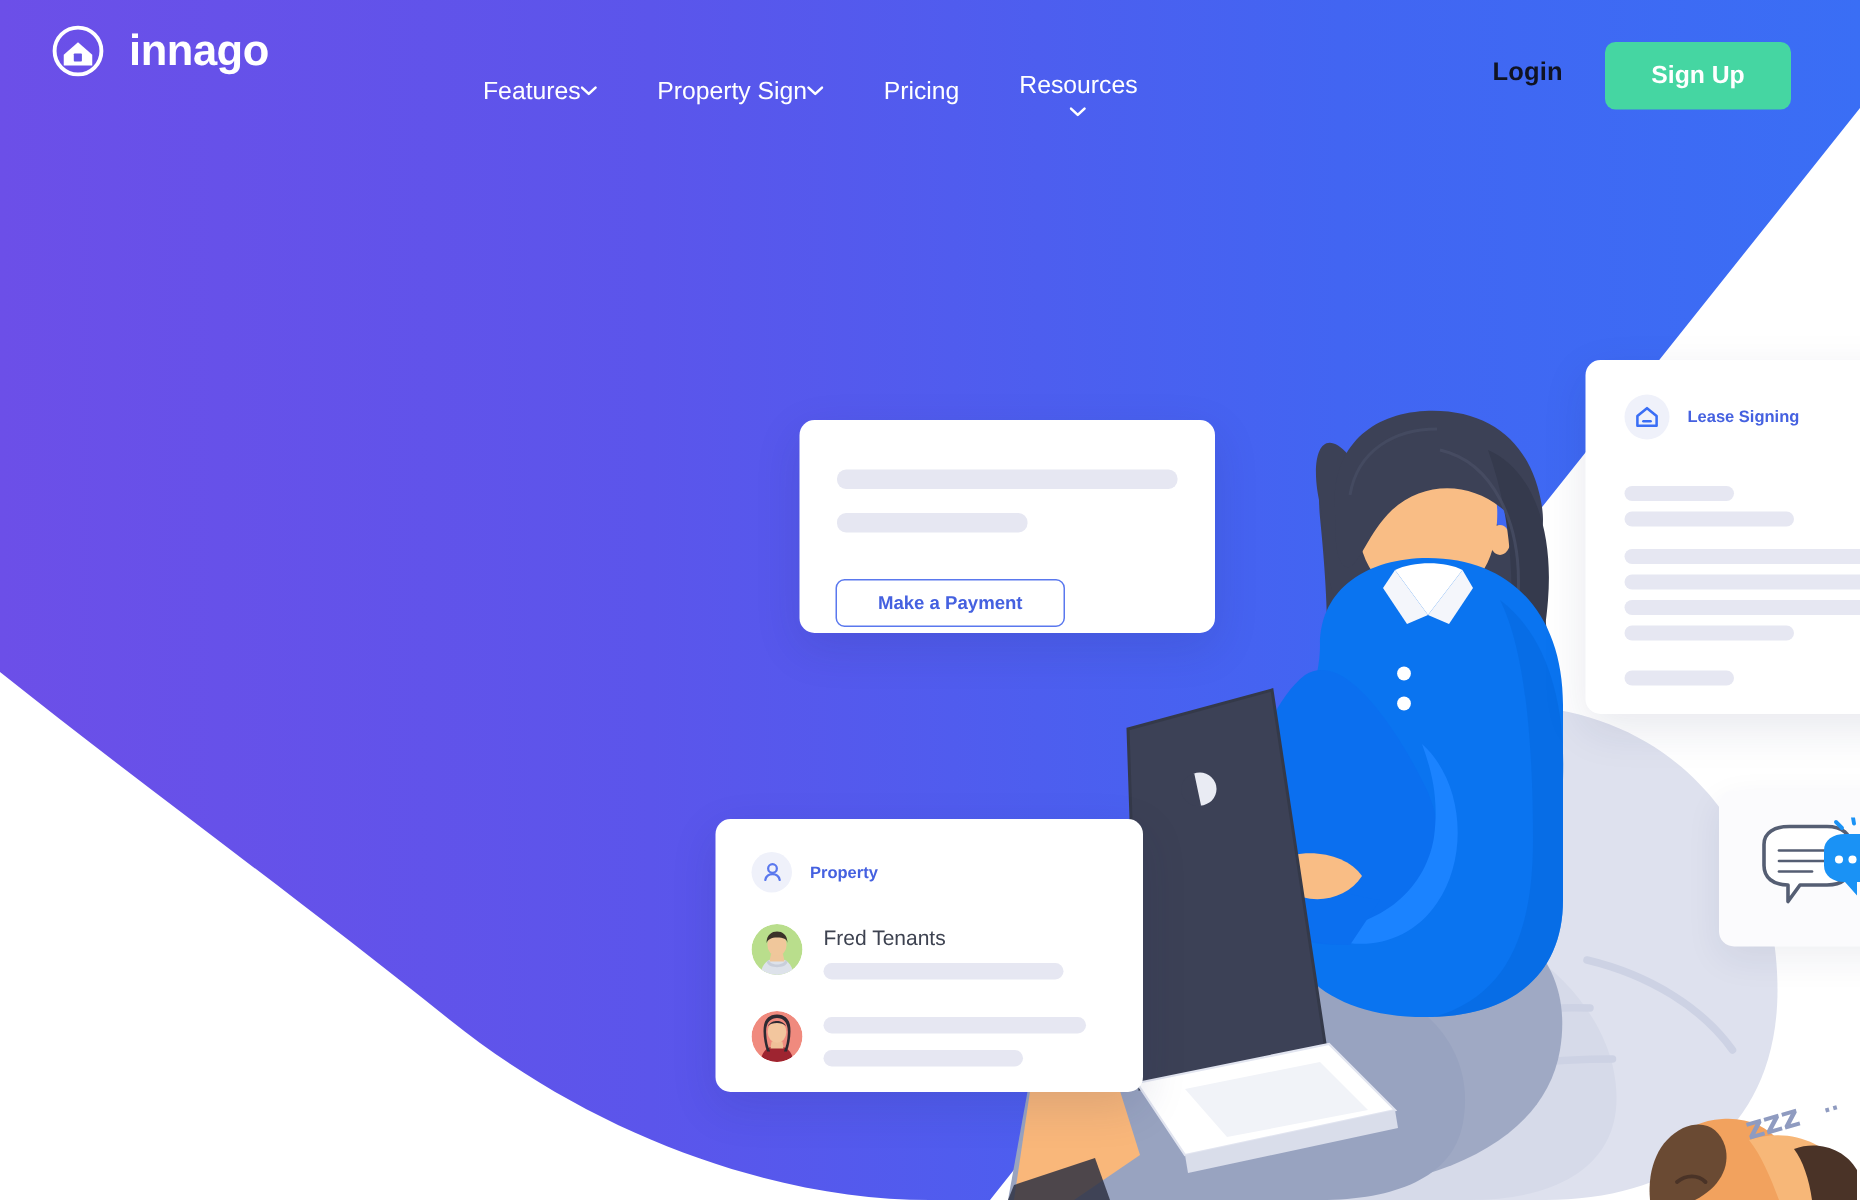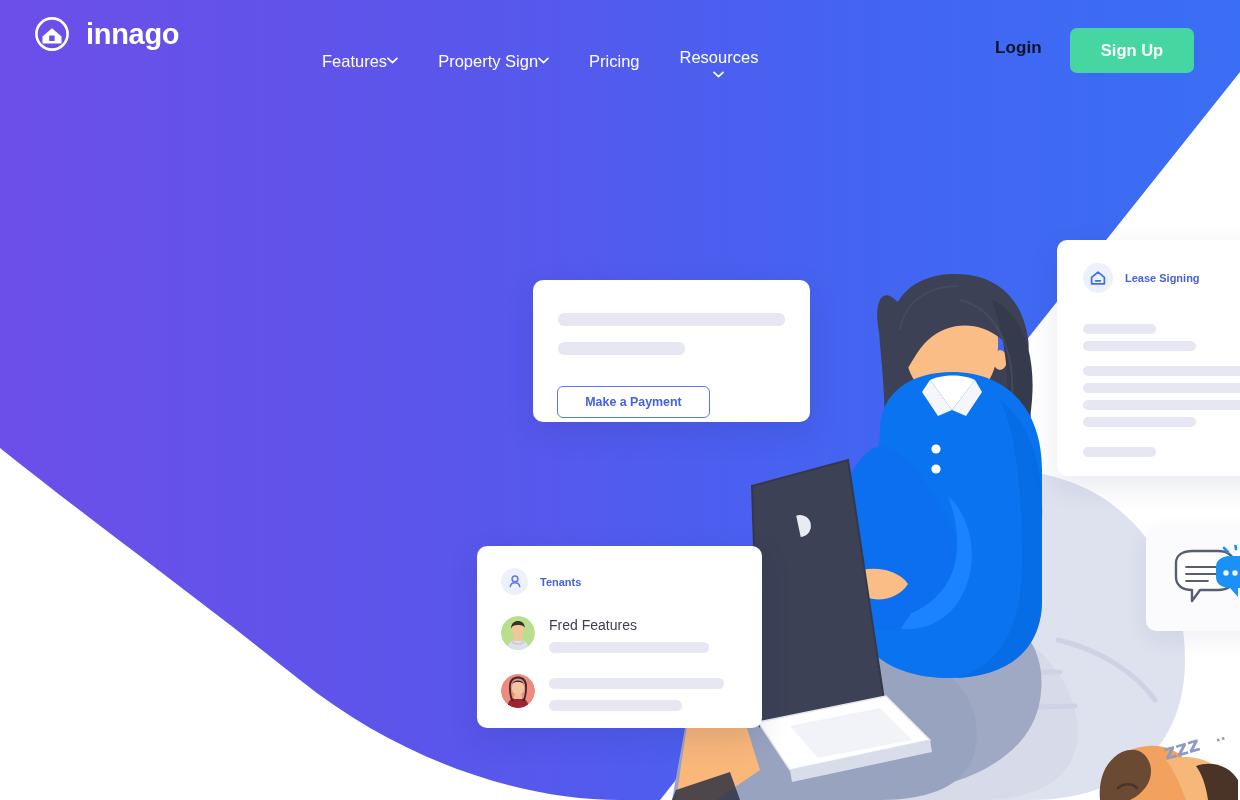--- a/index.html
+++ b/index.html
@@ -281,36 +281,36 @@
   </div>
 
   <div class="card" id="tenants-card">
     <div class="card-head">
       <span class="head-ico">
         <svg width="16" height="16" viewBox="0 0 16 16">
           <circle cx="8" cy="5" r="2.9" fill="none" stroke="#5A78EE" stroke-width="1.5"></circle>
           <path d="M3.2 12.6 C3.8 9.9 6 8.8 8 8.8 C10 8.8 12.2 9.9 12.8 12.6" fill="none" stroke="#5A78EE" stroke-width="1.5" stroke-linecap="round"></path>
         </svg>
       </span>
-      <span class="head-title">Tenants</span>
+      <span class="head-title">Property</span>
     </div>
 
     <div class="tenant-row" style="top:70px;">
       <svg class="avatar" viewBox="0 0 34 34">
         <circle cx="17" cy="17" r="17" fill="#B9DE8C"></circle>
         <g clip-path="url(#avClipA)">
           <path d="M6 34 C7 26 11 23 17 23 C23 23 27 26 28 34 Z" fill="#DDE2EA"></path>
           <path d="M13 20 L21 20 L22 25 L12 25 Z" fill="#EFC79B"></path>
           <ellipse cx="17" cy="14" rx="6.4" ry="7.4" fill="#F0C79B"></ellipse>
           <path d="M10 13 C10 7 13.6 5 17 5 C20.6 5 24 7 24 13 C24 10 21 9 17 9 C13.4 9 10.6 10.2 10 13 Z" fill="#3B3229"></path>
           <path d="M11.4 24 C13 28 21 28 22.8 24 L24 25.4 C23 30 11.2 30 10.2 25.4 Z" fill="#C8CEDA"></path>
         </g>
       </svg>
       <div>
-        <div class="tenant-name">Fred Features</div>
+        <div class="tenant-name">Fred Tenants</div>
         <div class="skel" style="width:160px;height:11px;margin-top:10px;"></div>
       </div>
     </div>
 
     <div class="tenant-row" style="top:128px;">
       <svg class="avatar" viewBox="0 0 34 34">
         <circle cx="17" cy="17" r="17" fill="#F08A7E"></circle>
         <g clip-path="url(#avClipB)">
           <path d="M6 34 C7 26 11 23.5 17 23.5 C23 23.5 27 26 28 34 Z" fill="#9E2430"></path>
           <path d="M13.4 20.4 L20.6 20.4 L21.4 25 L12.6 25 Z" fill="#EFC098"></path>

